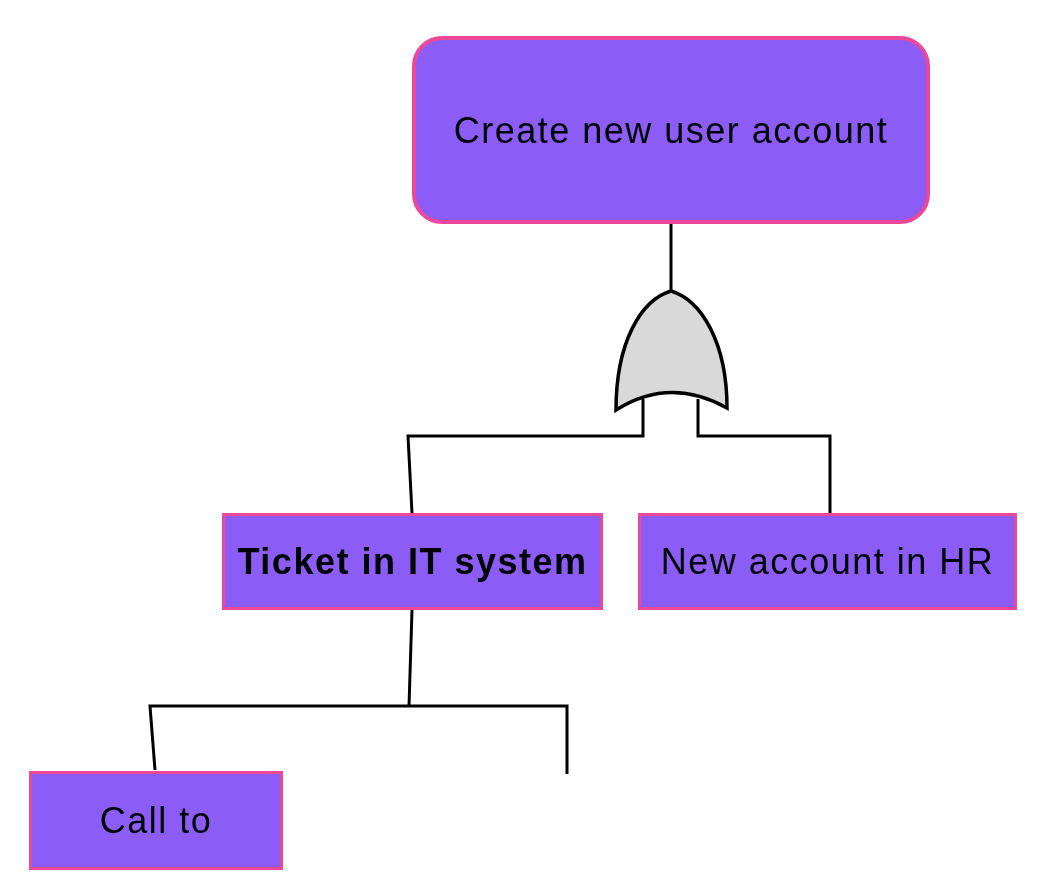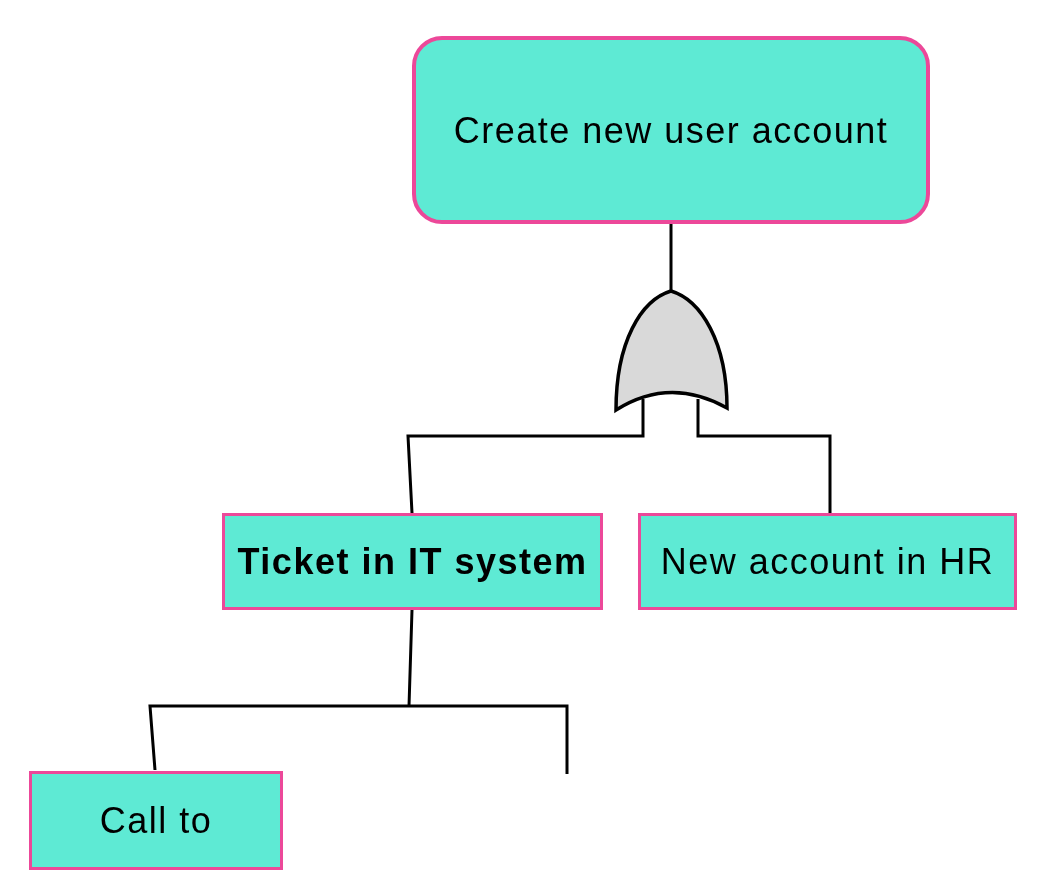--- a/index.html
+++ b/index.html
@@ -31,21 +31,21 @@
   .gate {
     fill: #d9d9d9;
     stroke: #000000;
     stroke-width: 3.5;
     stroke-linejoin: miter;
     stroke-miterlimit: 6;
   }
   .node {
     position: absolute;
     box-sizing: border-box;
-    background: #5eead4;
+    background: #8b5cf6;
     border: 3px solid #ec4899;
     display: flex;
     flex-direction: column;
     align-items: center;
     justify-content: center;
     text-align: center;
     font-size: 36px;
     letter-spacing: 1.5px;
     line-height: 45px;
     white-space: nowrap;

